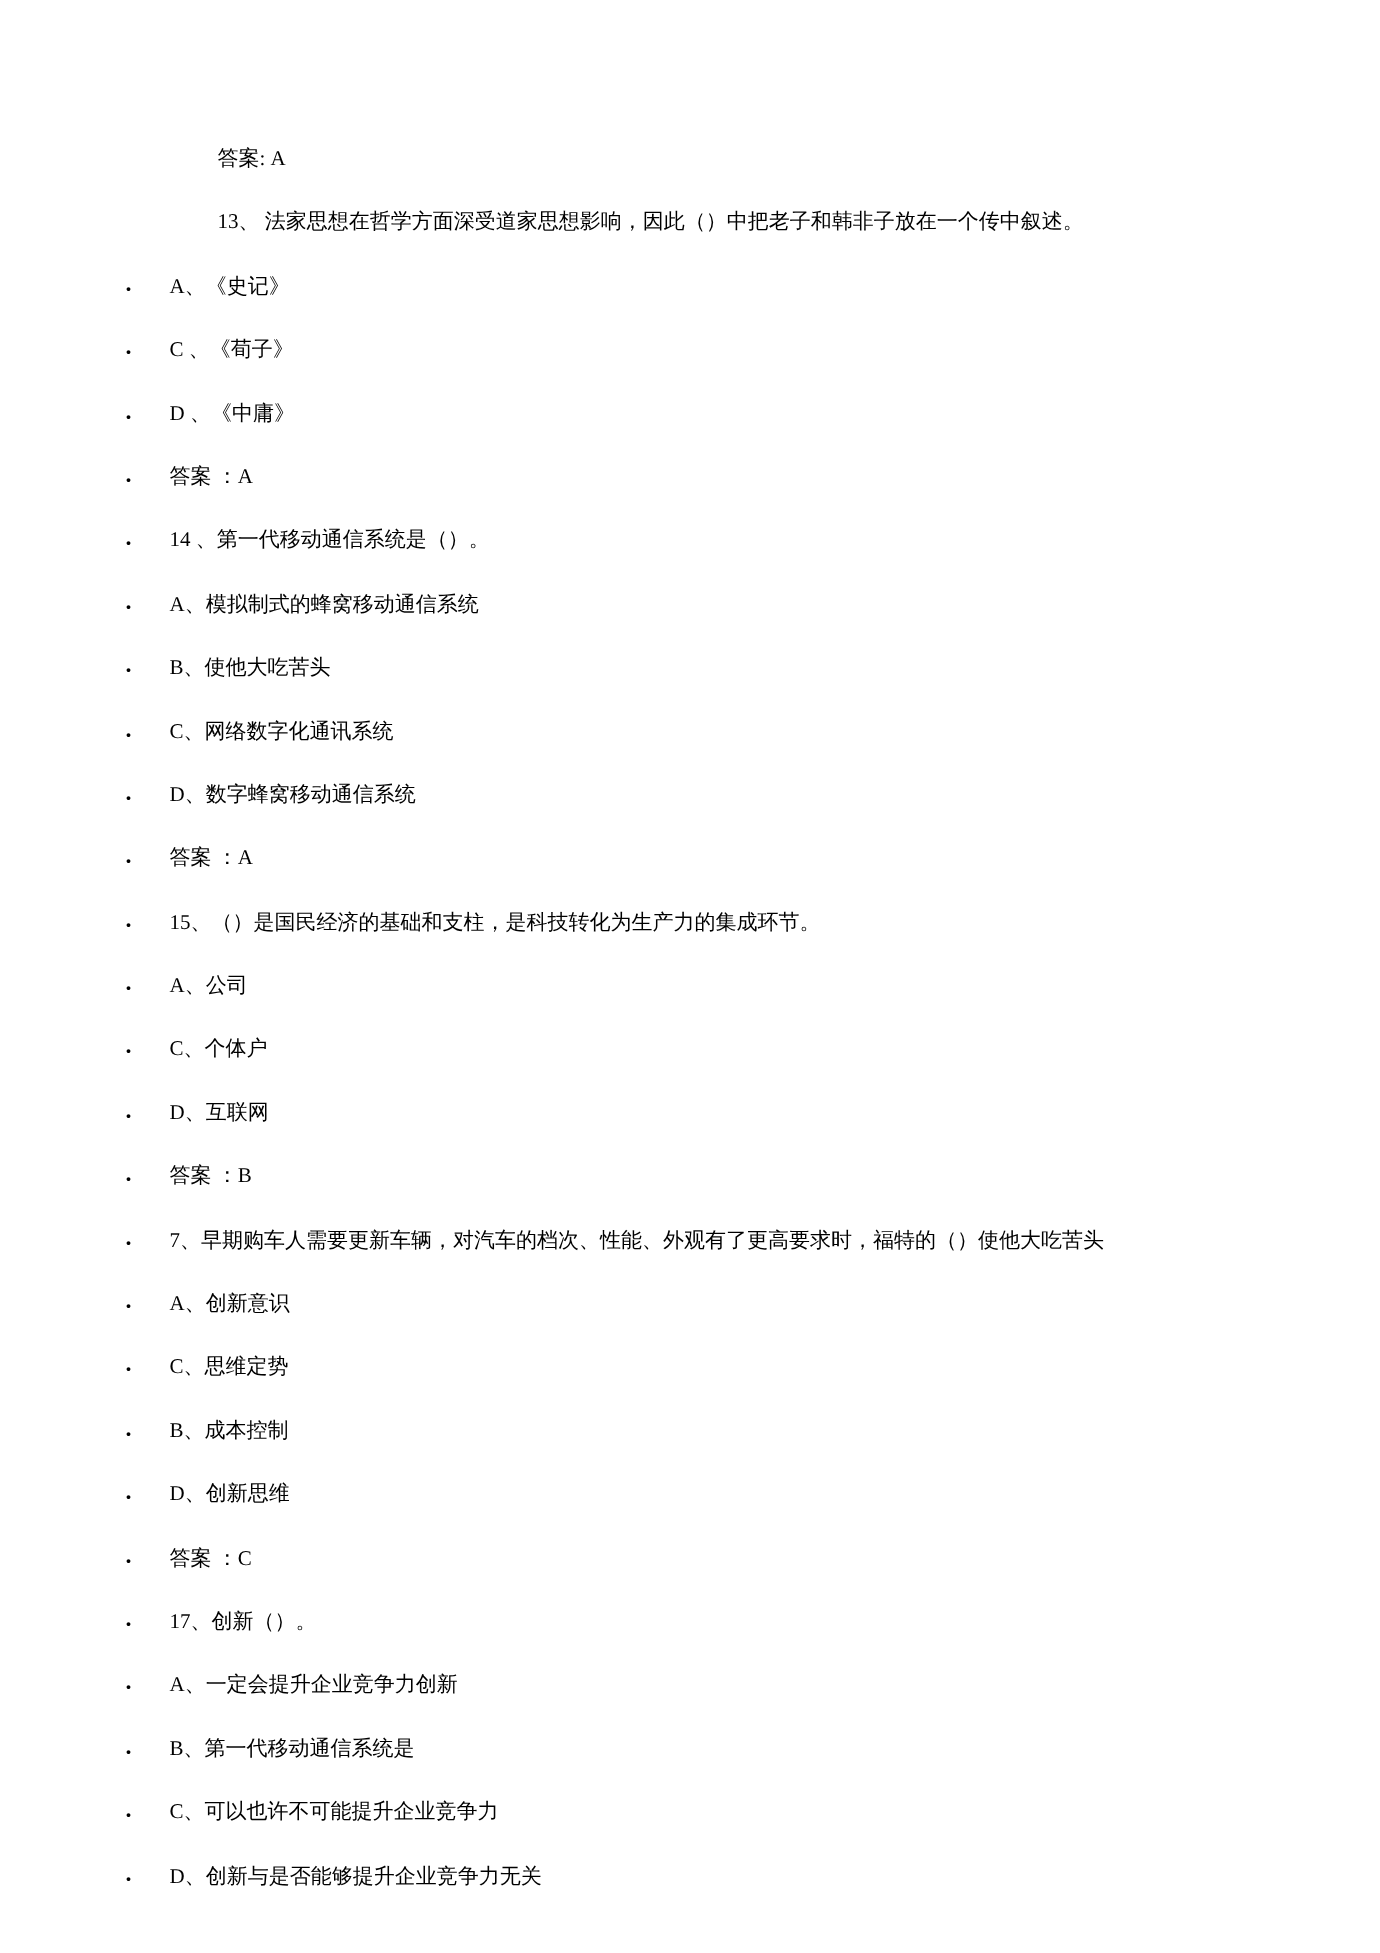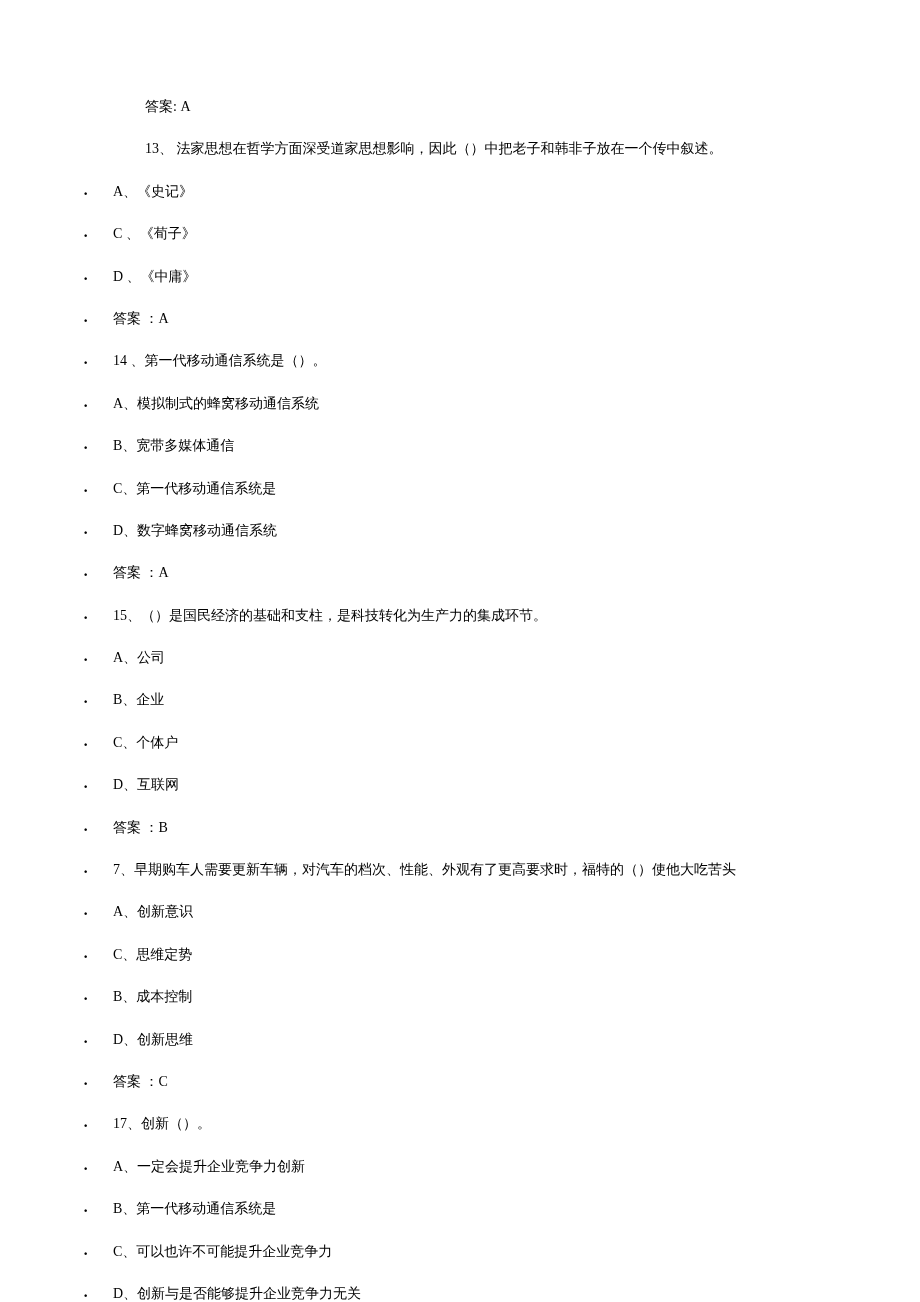--- a/index.html
+++ b/index.html
@@ -49,27 +49,26 @@
   <div class="para">13、 法家思想在哲学方面深受道家思想影响，因此（）中把老子和韩非子放在一个传中叙述。</div>
 </div>
 
 <ul>
   <li><span>A、《史记》</span></li>
   <li><span>  C 、《荀子》</span></li>
   <li><span>  D 、《中庸》</span></li>
   <li><span>  答案 ：A</span></li>
   <li><span>  14 、第一代移动通信系统是（）。</span></li>
   <li><span>A、模拟制式的蜂窝移动通信系统</span></li>
-  <li><span>B、宽带多媒体通信</span></li>
-  <li><span>C、第一代移动通信系统是</span></li>
+  <li><span>B、使他大吃苦头</span></li>
+  <li><span>C、网络数字化通讯系统</span></li>
   <li><span>D、数字蜂窝移动通信系统</span></li>
   <li><span>  答案 ：A</span></li>
   <li><span>  15、（）是国民经济的基础和支柱，是科技转化为生产力的集成环节。</span></li>
   <li><span>A、公司</span></li>
-  <li><span>B、企业</span></li>
   <li><span>C、个体户</span></li>
   <li><span>D、互联网</span></li>
   <li><span>  答案 ：B</span></li>
   <li><span>  7、早期购车人需要更新车辆，对汽车的档次、性能、外观有了更高要求时，福特的（）使他大吃苦头</span></li>
   <li><span>A、创新意识</span></li>
   <li><span>C、思维定势</span></li>
   <li><span>B、成本控制</span></li>
   <li><span>D、创新思维</span></li>
   <li><span>  答案 ：C</span></li>
   <li><span>  17、创新（）。</span></li>

